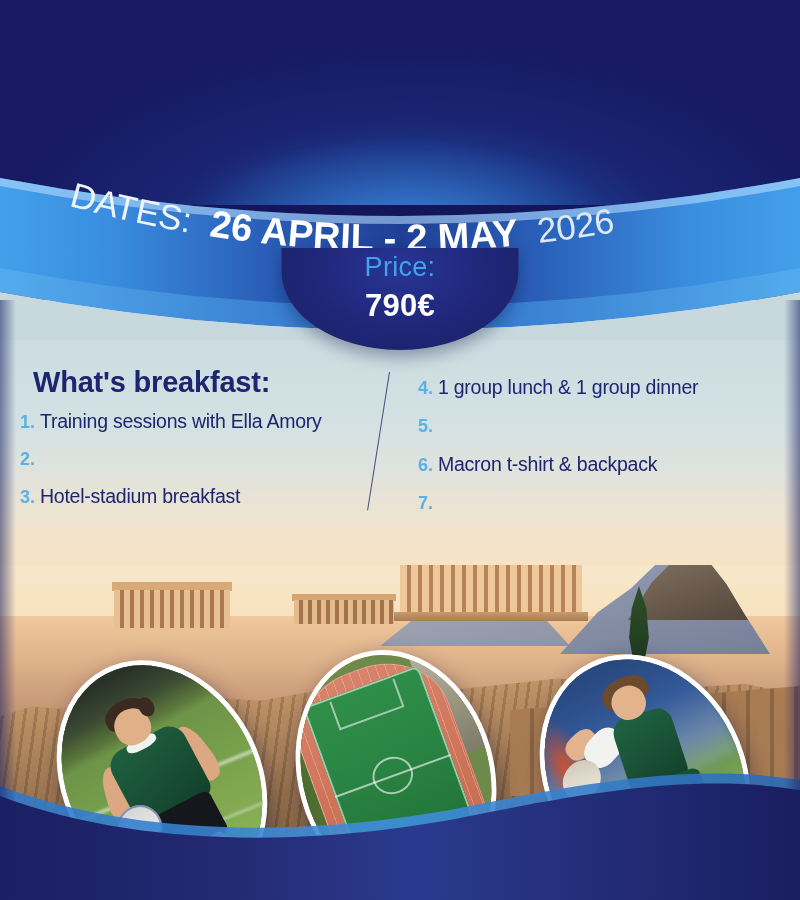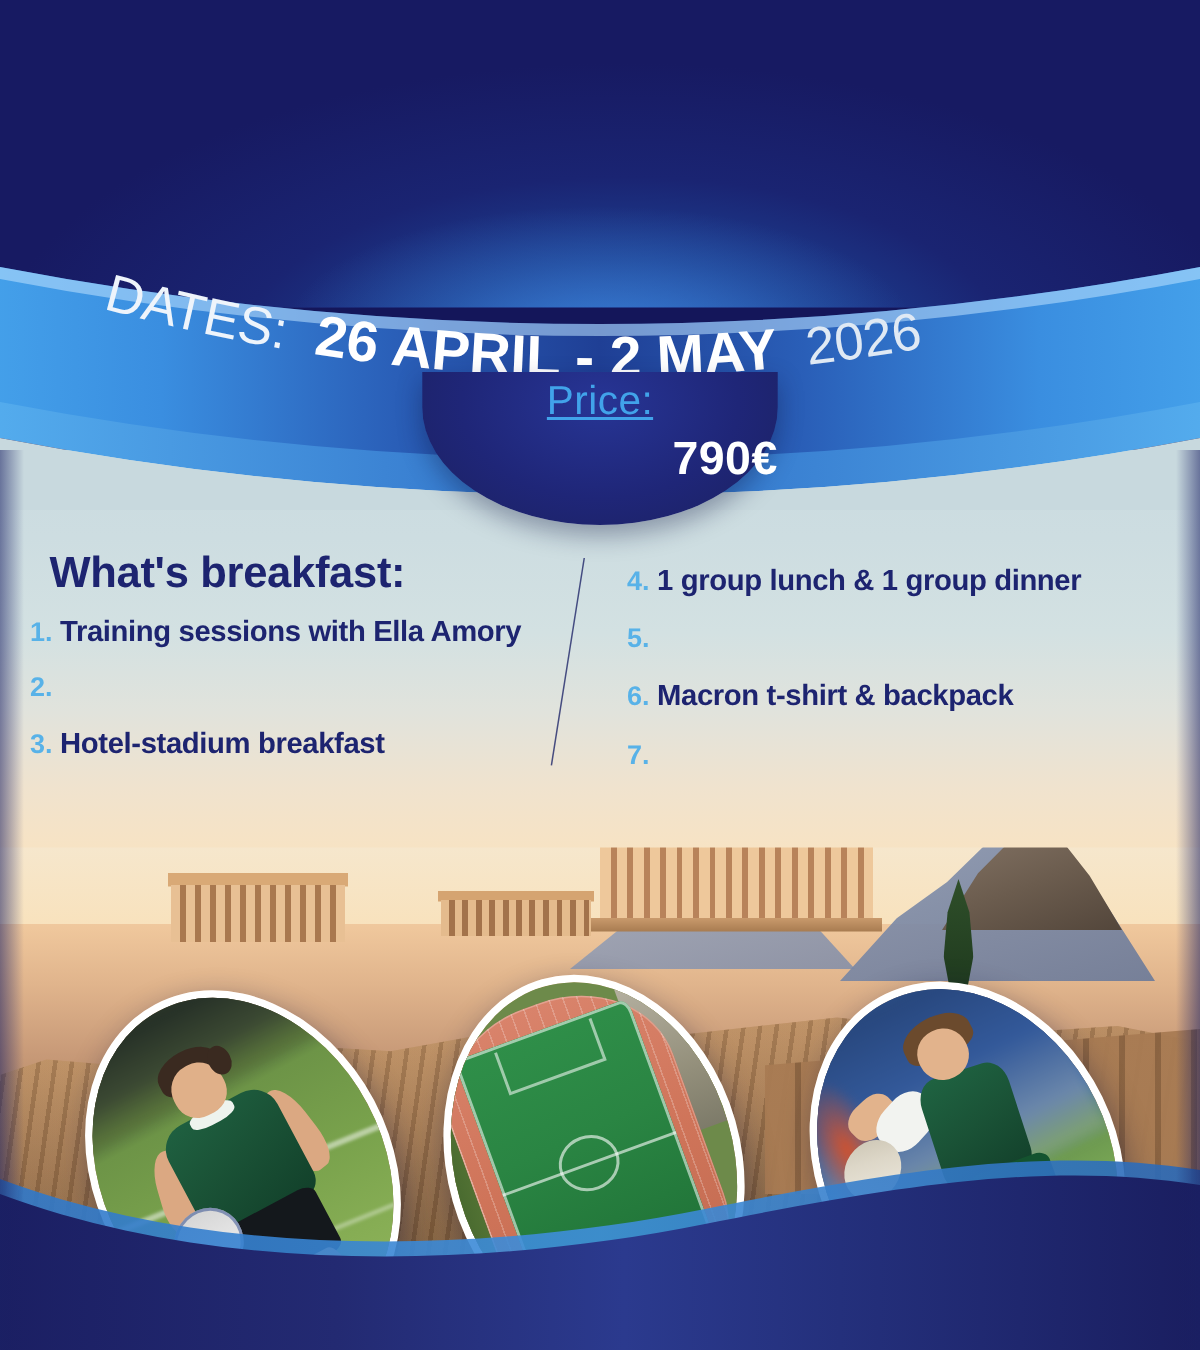--- a/index.html
+++ b/index.html
@@ -82,25 +82,24 @@
     background:radial-gradient(ellipse at 50% 20%, #273595 0%, #1f2678 55%, #1b205f 100%);
     border-radius:0 0 130px 130px / 0 0 86px 86px;
     z-index:8;
     box-shadow:0 7px 16px rgba(12,16,60,.35);
   }
   .price-label {
     position:absolute; left:0; top:4px; width:100%;
     text-align:center;
     font-size:27px; color:#41a3ea; font-weight:normal;
     letter-spacing:.3px;
-    text-decoration:underline;
   }
   .price-value {
     position:absolute; left:0; top:40px; width:100%;
-    text-align:right;
+    text-align:center;
     font-size:31px; color:#ffffff; font-weight:bold;
     letter-spacing:.3px;
   }
 
   
   .content-band {
     position:absolute; left:0; top:300px;
     width:800px; height:265px;
     background:linear-gradient(180deg,
        #cadbe0 0%, #cddde1 22%, #d3e1e2 46%,
@@ -121,21 +120,21 @@
   .item {
     display:flex; align-items:baseline;
     margin-bottom:16px;
     line-height:1.15;
   }
   .item .num {
     color:#58b2e8; font-size:18px; font-weight:bold;
     margin-right:5px; flex:none;
   }
   .item .txt {
-    color:#1d2470; font-size:19.5px; font-weight:bold;
+    color:#1d2470; font-size:19.5px; font-weight:normal;
     letter-spacing:-.25px; white-space:nowrap;text-align:center;
   }
   .col-right .item { margin-bottom:17px; }
 
   .divider {
     position:absolute; left:389px; top:372px;
     width:1px; height:140px;
     background:#2a3170;
     transform:rotate(9deg);
     transform-origin:top center;

